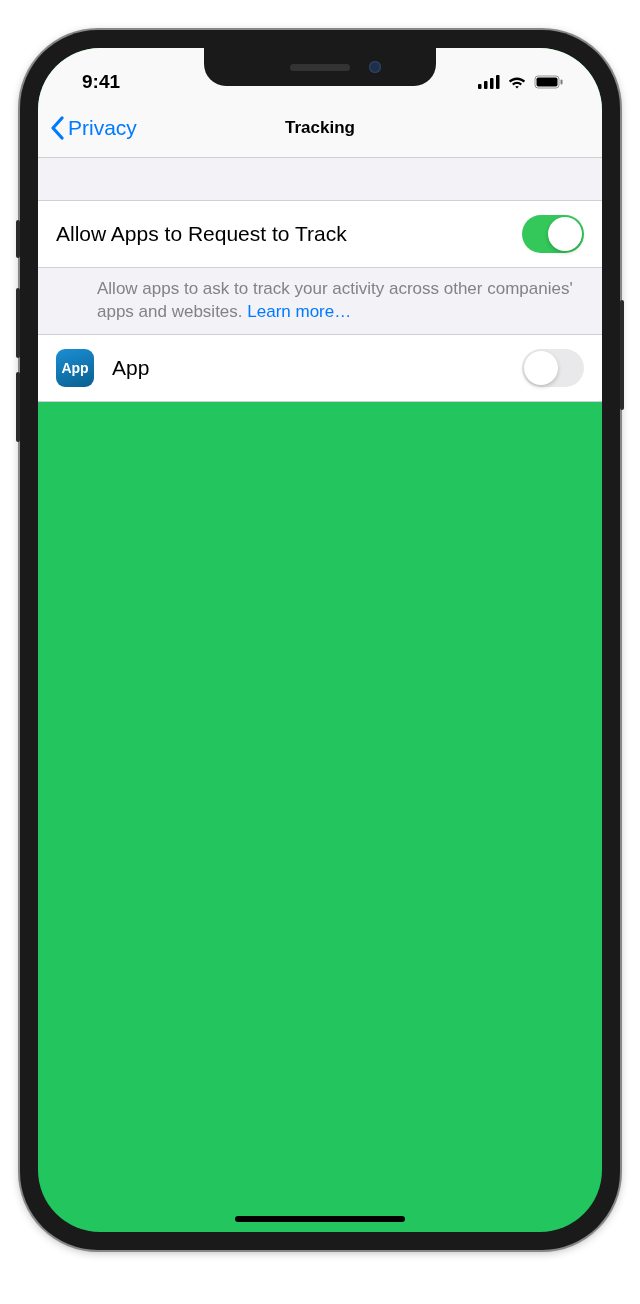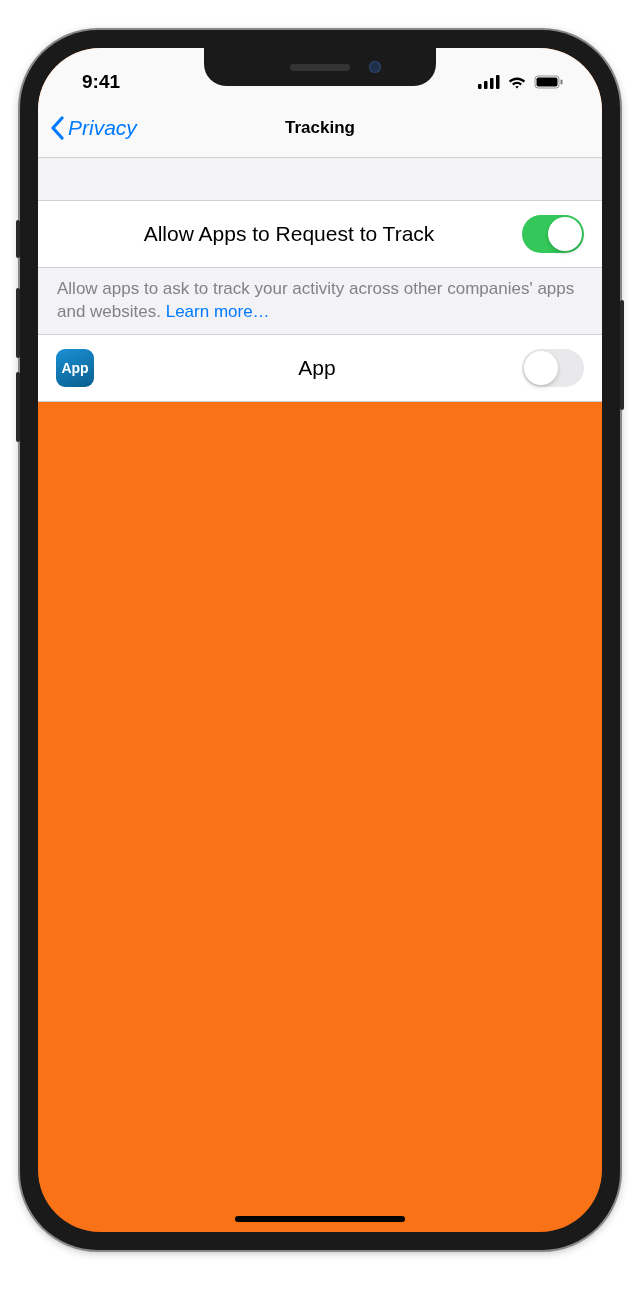--- a/index.html
+++ b/index.html
@@ -26,21 +26,21 @@
       background: #2a2a2a;
       border-radius: 2px;
     }
     .side-button.left1 { left: -4px; top: 190px; width: 4px; height: 38px; }
     .side-button.left2 { left: -4px; top: 258px; width: 4px; height: 70px; }
     .side-button.left3 { left: -4px; top: 342px; width: 4px; height: 70px; }
     .side-button.right { right: -4px; top: 270px; width: 4px; height: 110px; }
     .screen {
       width: 100%;
       height: 100%;
-      background: #f97316;
+      background: #22c55e;
       border-radius: 62px;
       overflow: hidden;
       position: relative;
     }
     .notch {
       position: absolute;
       top: 0;
       left: 50%;
       transform: translateX(-50%);
       width: 232px;
@@ -97,21 +97,20 @@
       align-items: center;
       position: relative;
       padding: 0 12px;
     }
     .back-button {
       display: flex;
       align-items: center;
       color: #007aff;
       font-size: 21px;
       gap: 4px;
-      font-style: italic;
     }
     .nav-title {
       position: absolute;
       left: 50%;
       transform: translateX(-50%);
       font-size: 17px;
       font-weight: 600;
       color: #000;
     }
     .content {
@@ -121,21 +120,20 @@
       height: 42px;
     }
     .row {
       background: #fff;
       display: flex;
       align-items: center;
       padding: 14px 18px;
       border-top: 0.5px solid #d0d0d4;
       border-bottom: 0.5px solid #d0d0d4;
       min-height: 56px;
-      text-align: center;
     }
     .row-label {
       flex: 1;
       font-size: 21px;
       color: #000;
     }
     .toggle {
       width: 62px;
       height: 38px;
       border-radius: 20px;
@@ -153,20 +151,21 @@
       top: 2px;
       box-shadow: 0 2px 4px rgba(0,0,0,0.2);
     }
     .toggle.on .toggle-knob { right: 2px; }
     .toggle.off .toggle-knob { left: 2px; }
     .footer-text {
       padding: 10px 19px;
       font-size: 17px;
       color: #828287;
       line-height: 1.35;
+      margin-left: 40px;
     }
     .footer-text .link {
       color: #007aff;
     }
     .app-row {
     }
     .app-icon {
       width: 38px;
       height: 38px;
       background: linear-gradient(160deg, #1a8fd4, #0a5f8f);

